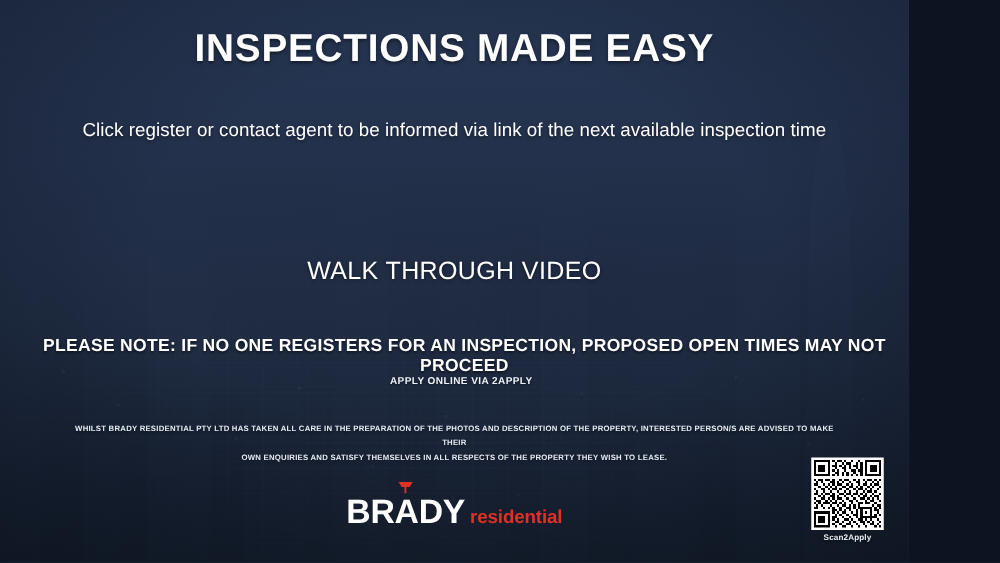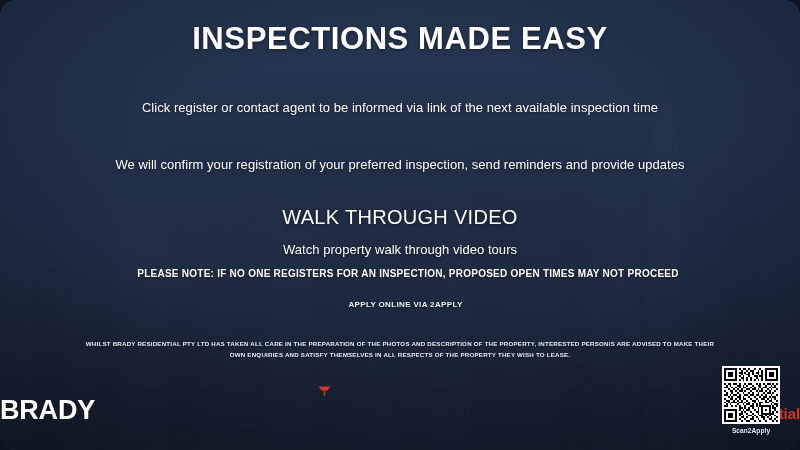--- a/index.html
+++ b/index.html
@@ -7,26 +7,25 @@
     margin: 0;
     padding: 0;
     background: #0d1320;
   }
   body {
     font-family: "Liberation Sans", sans-serif;
   }
 
   #slide {
     position: relative;
-    width: 800px;
+    width: 727px;
     height: 450px;
     overflow: hidden;
     background: #23314c;
     user-select: none;
-    border-radius: 17px;
   }
 
   
   .bg-layer {
     position: absolute;
     inset: 0;
     pointer-events: none;
   }
 
   
@@ -147,37 +146,37 @@
     left: 0; right: 0;
   }
   .block-title {
     font-size: 20px;
     font-weight: normal;
     line-height: 1.25;
     letter-spacing: .3px;
     text-shadow: 0 1px 3px rgba(0,0,0,.40);
   }
   .block-sub {
-    font-size: 13px;
+    font-size: 15px;
     font-weight: normal;
     line-height: 1.3;
-    margin-top: 12px;
+    margin-top: 7px;
     letter-spacing: .05px;
     text-shadow: 0 1px 3px rgba(0,0,0,.40);
   }
 
   #block-book   { top: 88px; }
   #block-stay   { top: 145px; }
   #block-walk   { top: 205px; }
 
   .note-line {
     position: absolute;
     left: 0; right: 0;
     top: 268px;
-    font-size: 10px;
+    font-size: 14px;
     font-weight: bold;
     letter-spacing: .25px;
     text-shadow: 0 1px 2px rgba(0,0,0,.45);
     padding-left: 16px;
   }
 
   .apply-lines {
     position: absolute;
     left: 11px; right: 0;
     top: 298px;
@@ -201,21 +200,21 @@
     text-shadow: 0 1px 2px rgba(0,0,0,.4);
   }
 
   
   .logo {
     position: absolute;
     left: 0; right: 0;
     top: 390px;
     display: flex;
     align-items: baseline;
-    justify-content: space-between;
+    justify-content: center;
     gap: 4px;
   }
   .logo-mark {
     position: absolute;
     left: 318px;
     top: -8px;
     width: 13px;
     height: 10px;
   }
   .logo-brady {
@@ -276,26 +275,24 @@
 
   <div class="content">
 
     <div class="headline">INSPECTIONS MADE EASY</div>
 
     <div class="block" id="block-book">
       <div class="block-sub">Click register or contact agent to be informed via link of the next available inspection time</div>
     </div>
 
     <div class="block" id="block-stay">
-      <div class="block-sub">We will confirm your registration of your preferred inspection, send reminders and provide updates</div>
     </div>
 
     <div class="block" id="block-walk">
       <div class="block-title">WALK THROUGH VIDEO</div>
-      <div class="block-sub">Watch property walk through video tours</div>
     </div>
 
     <div class="note-line">PLEASE NOTE: IF NO ONE REGISTERS FOR AN INSPECTION, PROPOSED OPEN TIMES MAY NOT PROCEED</div>
 
     <div class="apply-lines">
       <div>APPLY ONLINE VIA 2APPLY</div>
     </div>
 
     <div class="disclaimer">
       <div>WHILST BRADY RESIDENTIAL PTY LTD HAS TAKEN ALL CARE IN THE PREPARATION OF THE PHOTOS AND DESCRIPTION OF THE PROPERTY, INTERESTED PERSON/S ARE ADVISED TO MAKE THEIR</div>

